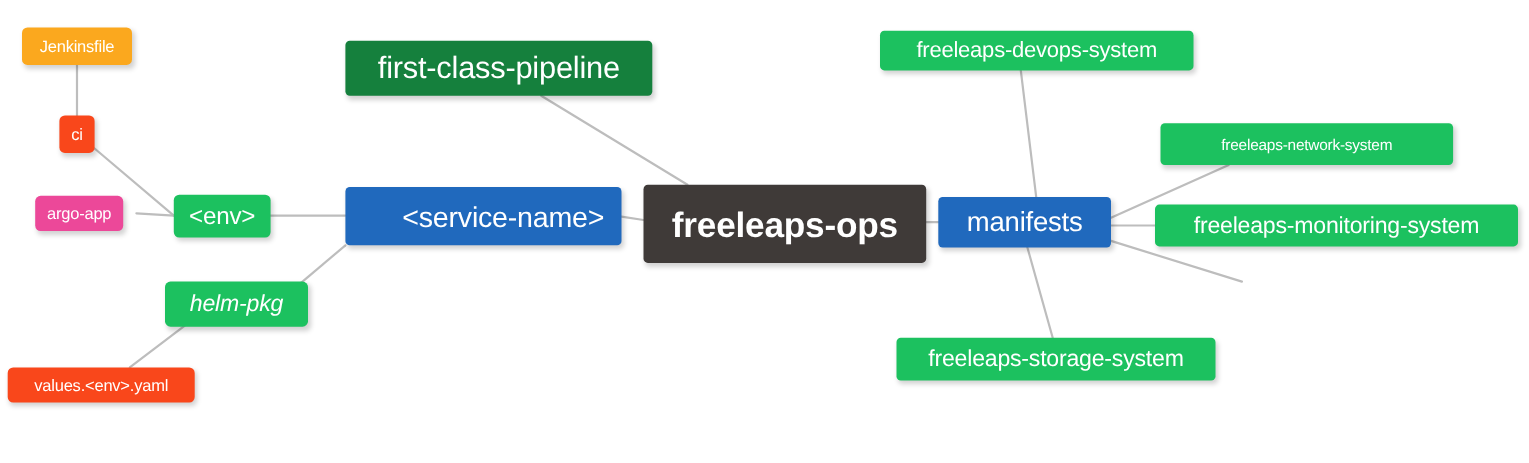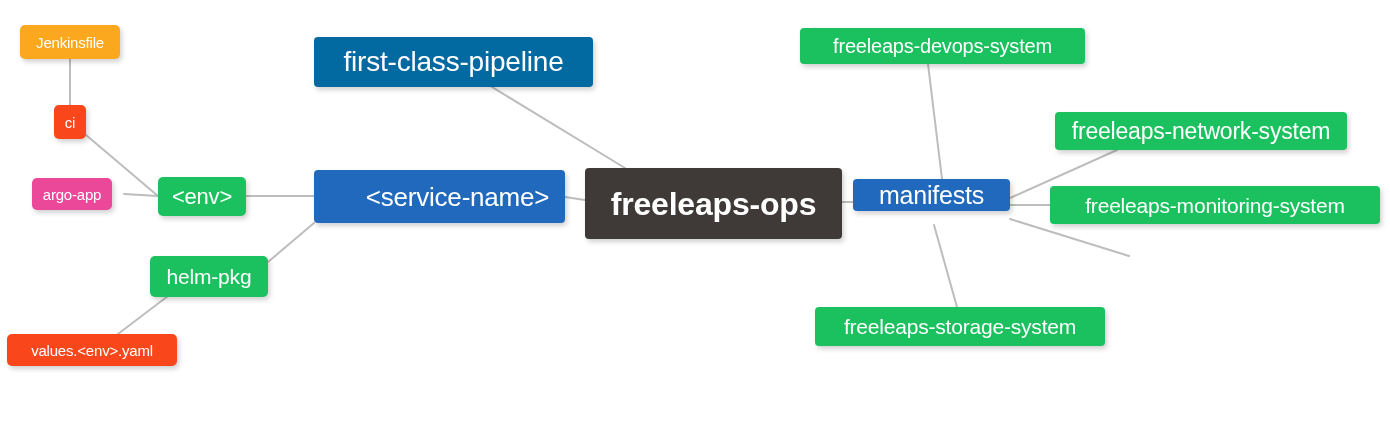--- a/index.html
+++ b/index.html
@@ -80,42 +80,42 @@
       </div>
       <div class="node" style="left: 54px; top: 105px; width: 32px; height: 34px; background: rgb(249, 71, 27); font-size: 15px; border-radius: 5px; text-align: right;">
         <span class="node-label">ci</span>
       </div>
       <div class="node" style="left: 32px; top: 178px; width: 80px; height: 32px; background: #ec4899; font-size: 15px; border-radius: 5px;">
         <span class="node-label">argo-app</span>
       </div>
       <div class="node" style="left: 158px; top: 177px; width: 88px; height: 39px; background: rgb(28, 193, 95); font-size: 22px; border-radius: 5px;">
         <span class="node-label">&lt;env&gt;</span>
       </div>
-      <div class="node" style="left: 150px; top: 256px; width: 118px; height: 41px; background: rgb(28, 193, 95); font-size: 21px; border-radius: 5px;">
+      <div class="node" style="left: 150px; top: 256px; width: 130px; height: 41px; background: rgb(28, 193, 95); font-size: 21px; border-radius: 5px; font-style: italic;">
         <span class="node-label">helm-pkg</span>
       </div>
       <div class="node" style="left: 7px; top: 334px; width: 170px; height: 32px; background: rgb(249, 71, 27); font-size: 15px; border-radius: 5px;">
         <span class="node-label">values.&lt;env&gt;.yaml</span>
       </div>
-      <div class="node" style="left: 314px; top: 37px; width: 279px; height: 50px; background: #0369a1; font-size: 28px; border-radius: 4px;">
+      <div class="node" style="left: 314px; top: 37px; width: 279px; height: 50px; background: #15803d; font-size: 28px; border-radius: 4px;">
         <span class="node-label">first-class-pipeline</span>
       </div>
       <div class="node" style="left: 314px; top: 170px; width: 251px; height: 53px; background: rgb(32, 105, 189); font-size: 26px; border-radius: 4px; padding-left: 36px;">
         <span class="node-label">&lt;service-name&gt;</span>
       </div>
       <div class="node" style="left: 585px; top: 168px; width: 257px; height: 71px; background: rgb(63, 58, 56); font-size: 32px; border-radius: 4px; font-weight: bold;">
         <span class="node-label">freeleaps-ops</span>
       </div>
-      <div class="node" style="left: 853px; top: 179px; width: 157px; height: 32px; background: rgb(32, 105, 189); font-size: 25px; border-radius: 4px;">
+      <div class="node" style="left: 853px; top: 179px; width: 157px; height: 46px; background: rgb(32, 105, 189); font-size: 25px; border-radius: 4px;">
         <span class="node-label">manifests</span>
       </div>
       <div class="node" style="left: 800px; top: 28px; width: 285px; height: 36px; background: rgb(28, 193, 95); font-size: 20px; border-radius: 4px; justify-content: center;">
         <span class="node-label">freeleaps-devops-system</span>
       </div>
-      <div class="node" style="left: 1055px; top: 112px; width: 292px; height: 38px; background: rgb(28, 193, 95); font-size: 23px; border-radius: 4px;">
+      <div class="node" style="left: 1055px; top: 112px; width: 266px; height: 38px; background: rgb(28, 193, 95); font-size: 14px; border-radius: 4px;">
         <span class="node-label">freeleaps-network-system</span>
       </div>
       <div class="node" style="left: 1050px; top: 186px; width: 330px; height: 38px; background: rgb(28, 193, 95); font-size: 21px; border-radius: 4px;">
         <span class="node-label">freeleaps-monitoring-system</span>
       </div>
       <div class="node" style="left: 815px; top: 307px; width: 290px; height: 39px; background: rgb(28, 193, 95); font-size: 21px; border-radius: 4px; text-align: right;">
         <span class="node-label">freeleaps-storage-system</span>
       </div>
     </div>
 

